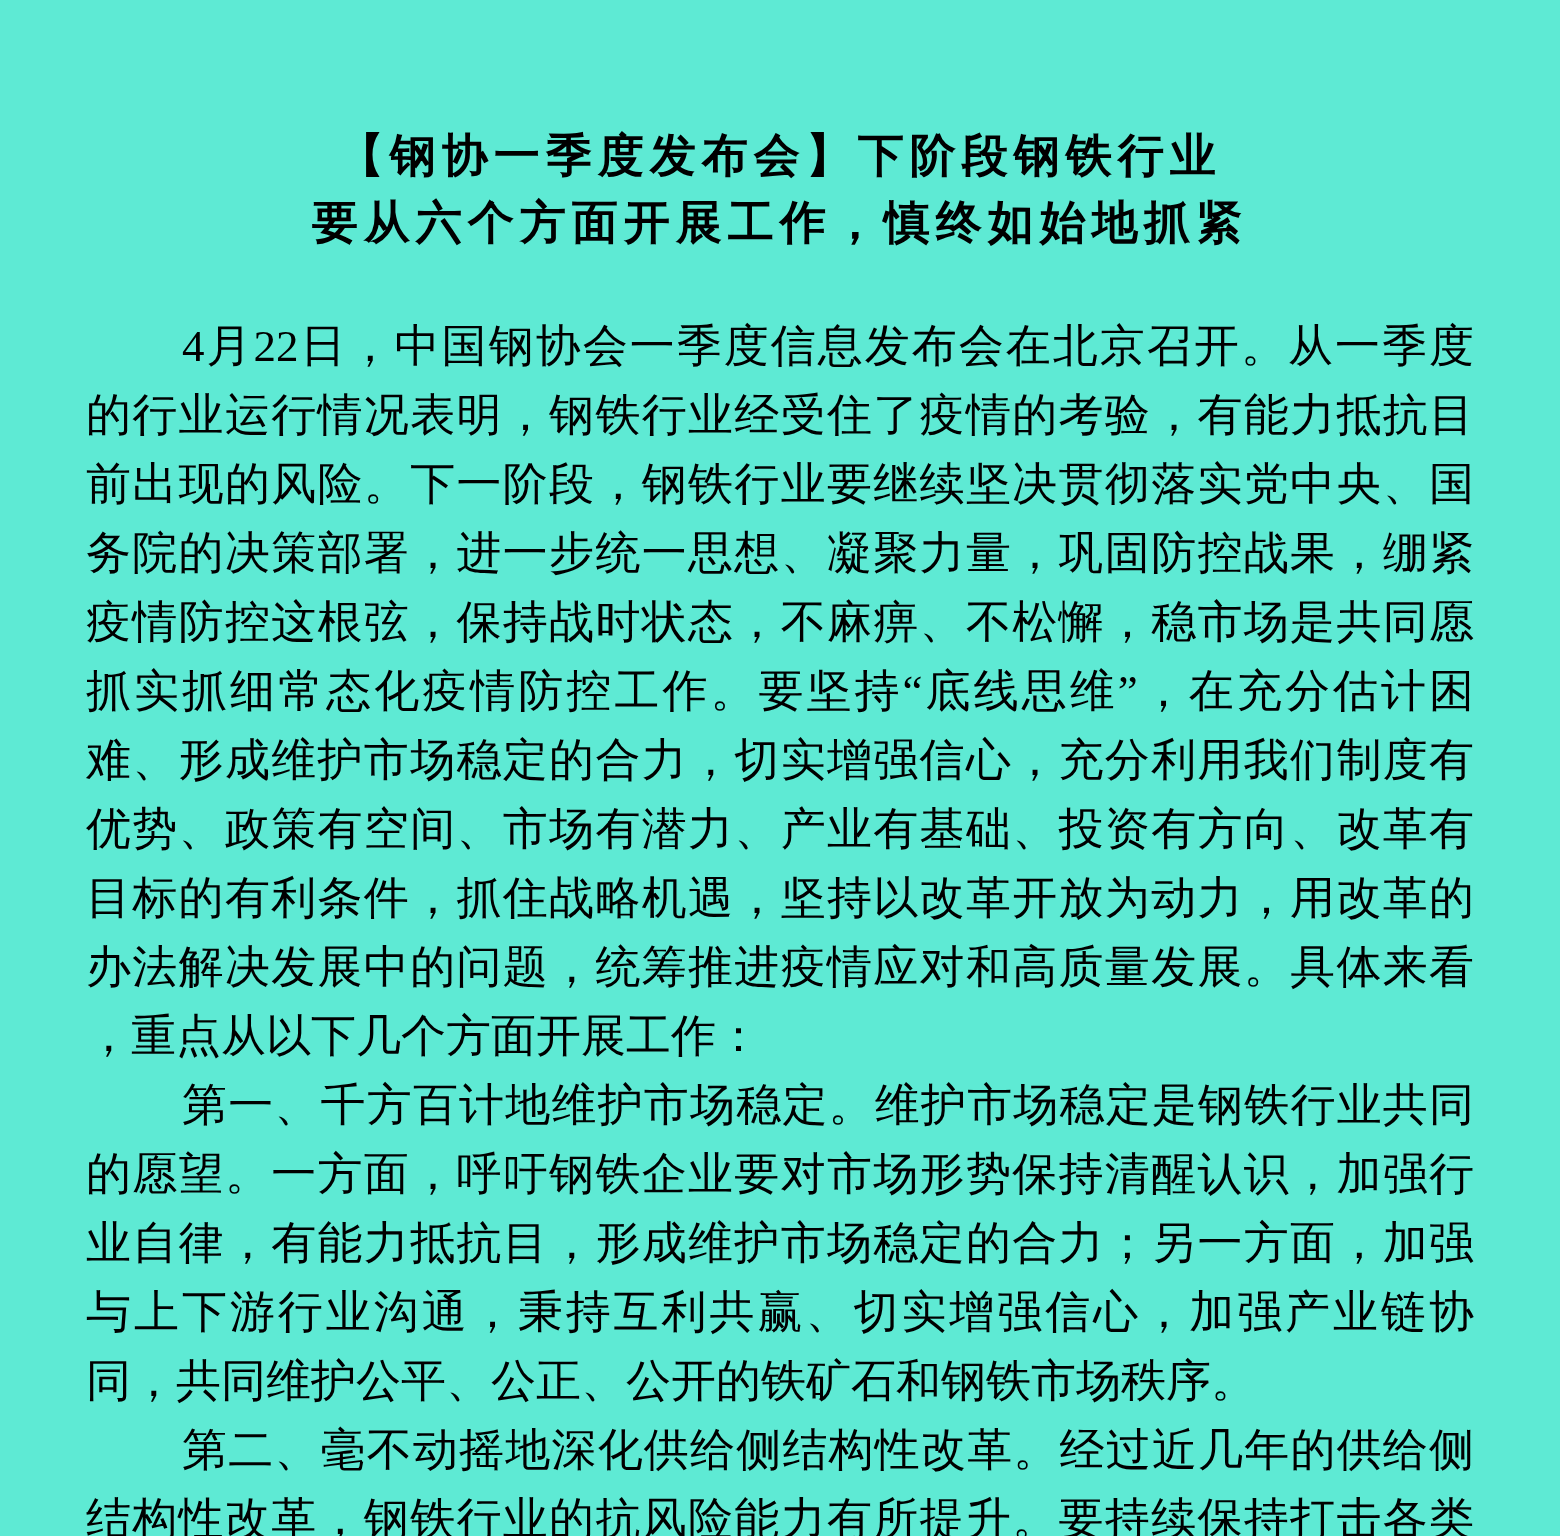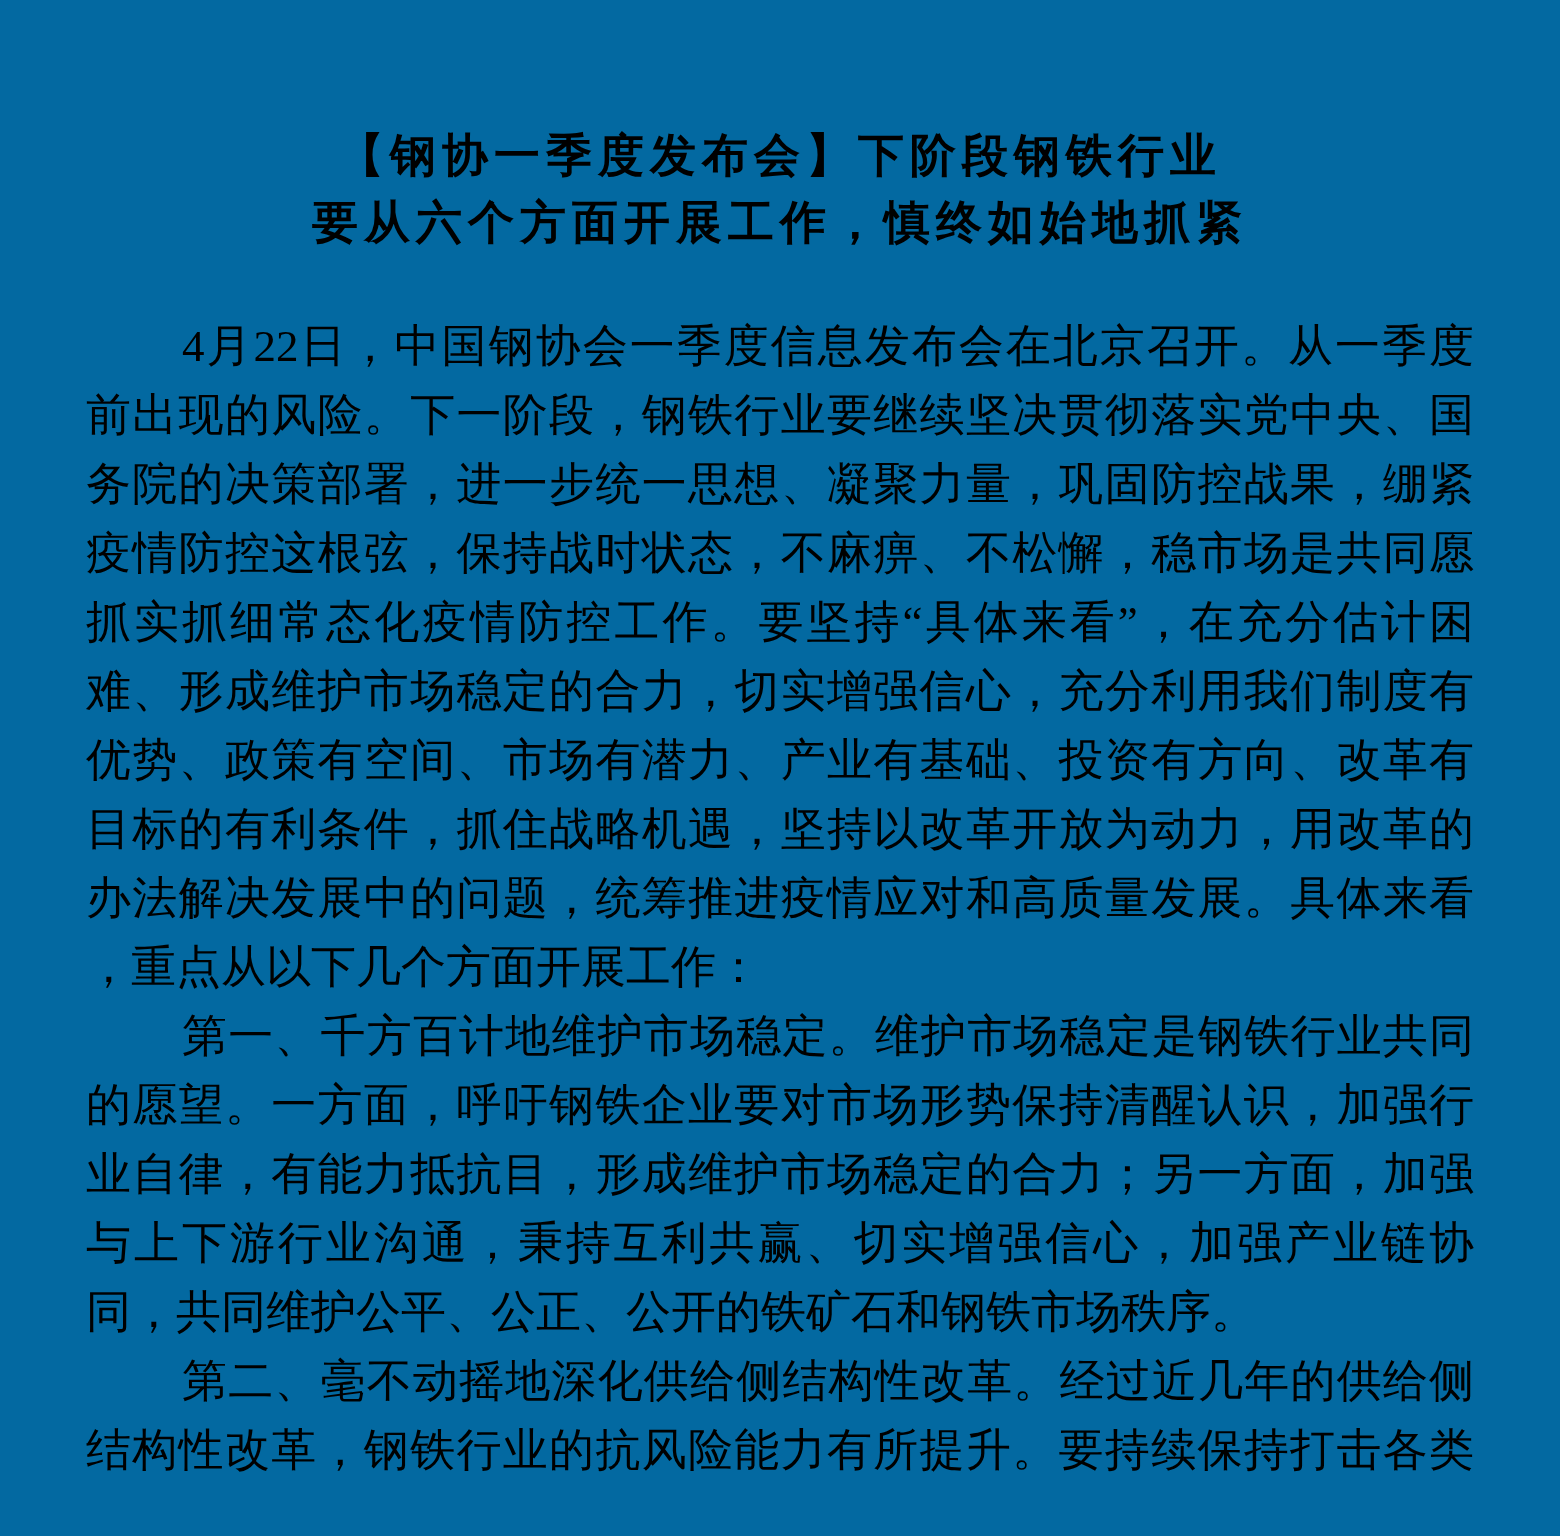--- a/index.html
+++ b/index.html
@@ -40,33 +40,34 @@
     width: 100%;
     overflow: hidden;
     max-height: 69px;
   }
   .text-line.indent { text-indent: 96px; }
   .text-line.no-stretch { text-align-last: left; }
 </style>
 </head>
 <body>
 
-<div class="page" style="background: #0369a1; color: rgb(0, 0, 0);">
+<div class="page" style="background: #5eead4; color: rgb(0, 0, 0);">
   <div class="content">
     <div class="doc-title">
       <div class="title-line">【钢协一季度发布会】下阶段钢铁行业</div>
       <div class="title-line">要从六个方面开展工作，慎终如始地抓紧</div>
     </div>
     <div class="doc-body">
         <div class="paragraph">
           <div class="text-line indent">4月22日，中国钢协会一季度信息发布会在北京召开。从一季度</div>
+          <div class="text-line">的行业运行情况表明，钢铁行业经受住了疫情的考验，有能力抵抗目</div>
           <div class="text-line">前出现的风险。下一阶段，钢铁行业要继续坚决贯彻落实党中央、国</div>
           <div class="text-line">务院的决策部署，进一步统一思想、凝聚力量，巩固防控战果，绷紧</div>
           <div class="text-line">疫情防控这根弦，保持战时状态，不麻痹、不松懈，稳市场是共同愿望</div>
-          <div class="text-line">抓实抓细常态化疫情防控工作。要坚持“具体来看”，在充分估计困</div>
+          <div class="text-line">抓实抓细常态化疫情防控工作。要坚持“底线思维”，在充分估计困</div>
           <div class="text-line">难、形成维护市场稳定的合力，切实增强信心，充分利用我们制度有</div>
           <div class="text-line">优势、政策有空间、市场有潜力、产业有基础、投资有方向、改革有</div>
           <div class="text-line">目标的有利条件，抓住战略机遇，坚持以改革开放为动力，用改革的</div>
           <div class="text-line">办法解决发展中的问题，统筹推进疫情应对和高质量发展。具体来看</div>
           <div class="text-line no-stretch">，重点从以下几个方面开展工作：</div>
         </div>
         <div class="paragraph">
           <div class="text-line indent">第一、千方百计地维护市场稳定。维护市场稳定是钢铁行业共同</div>
           <div class="text-line">的愿望。一方面，呼吁钢铁企业要对市场形势保持清醒认识，加强行</div>
           <div class="text-line">业自律，有能力抵抗目，形成维护市场稳定的合力；另一方面，加强</div>

